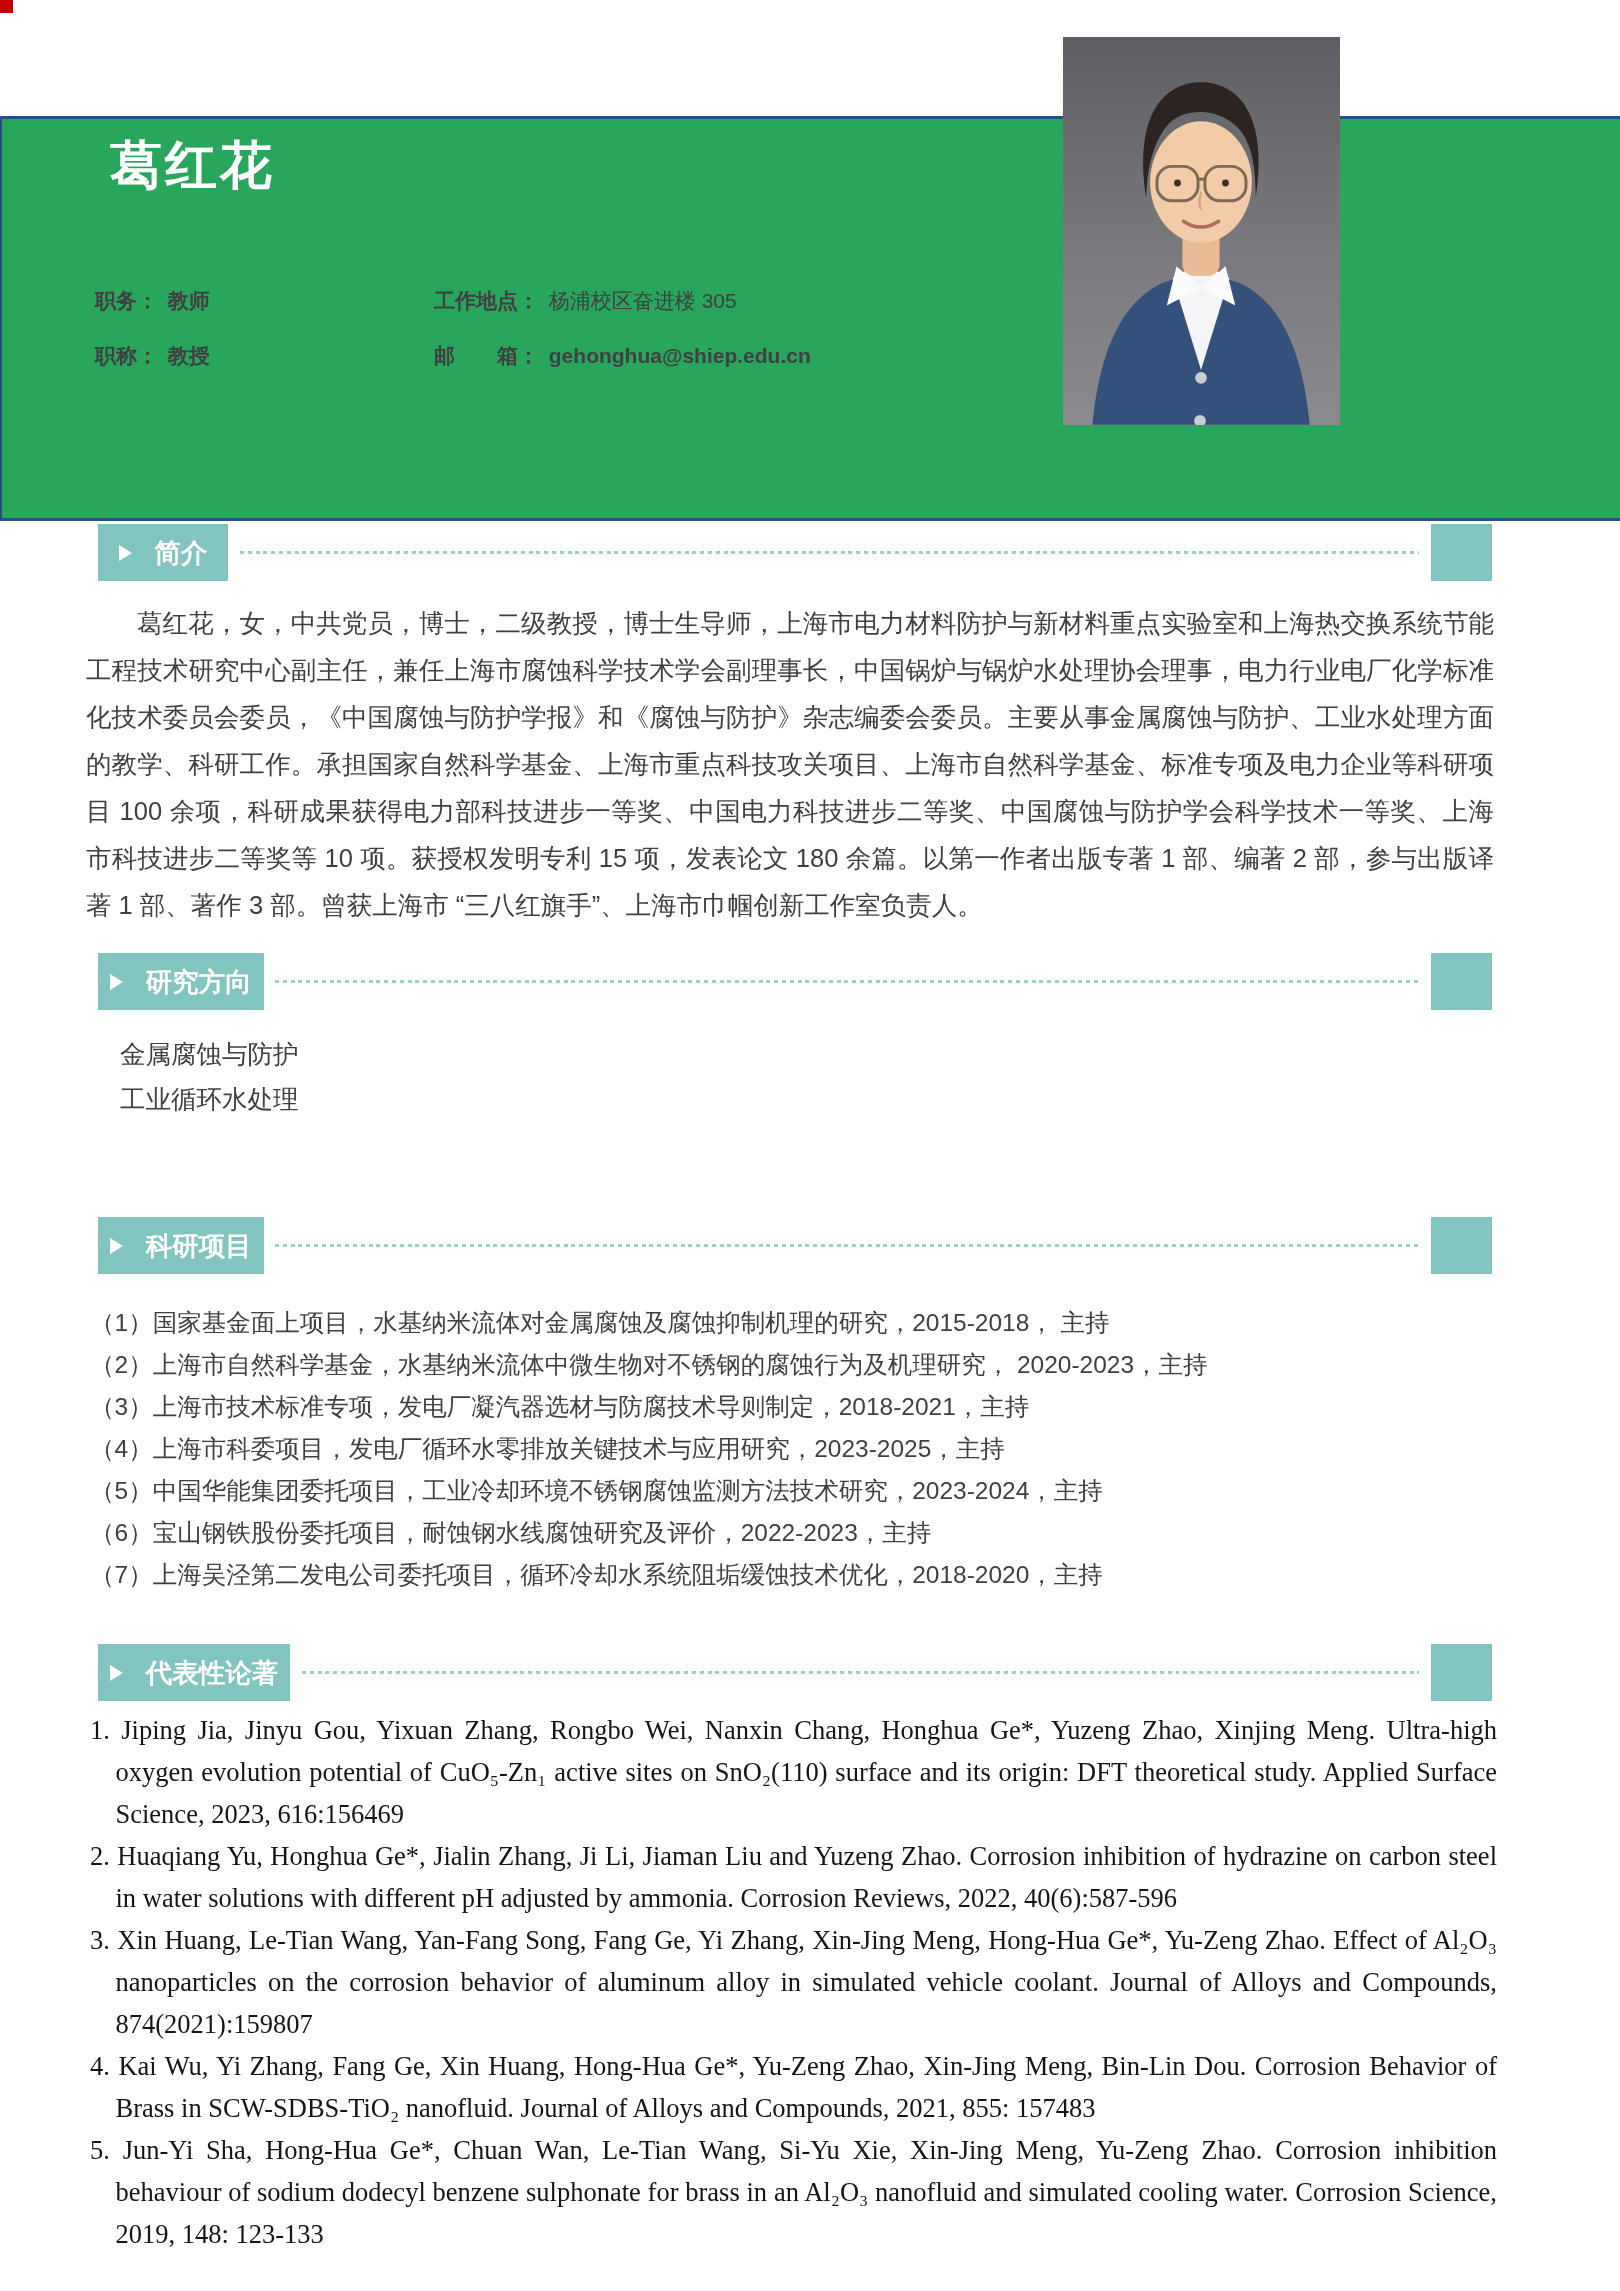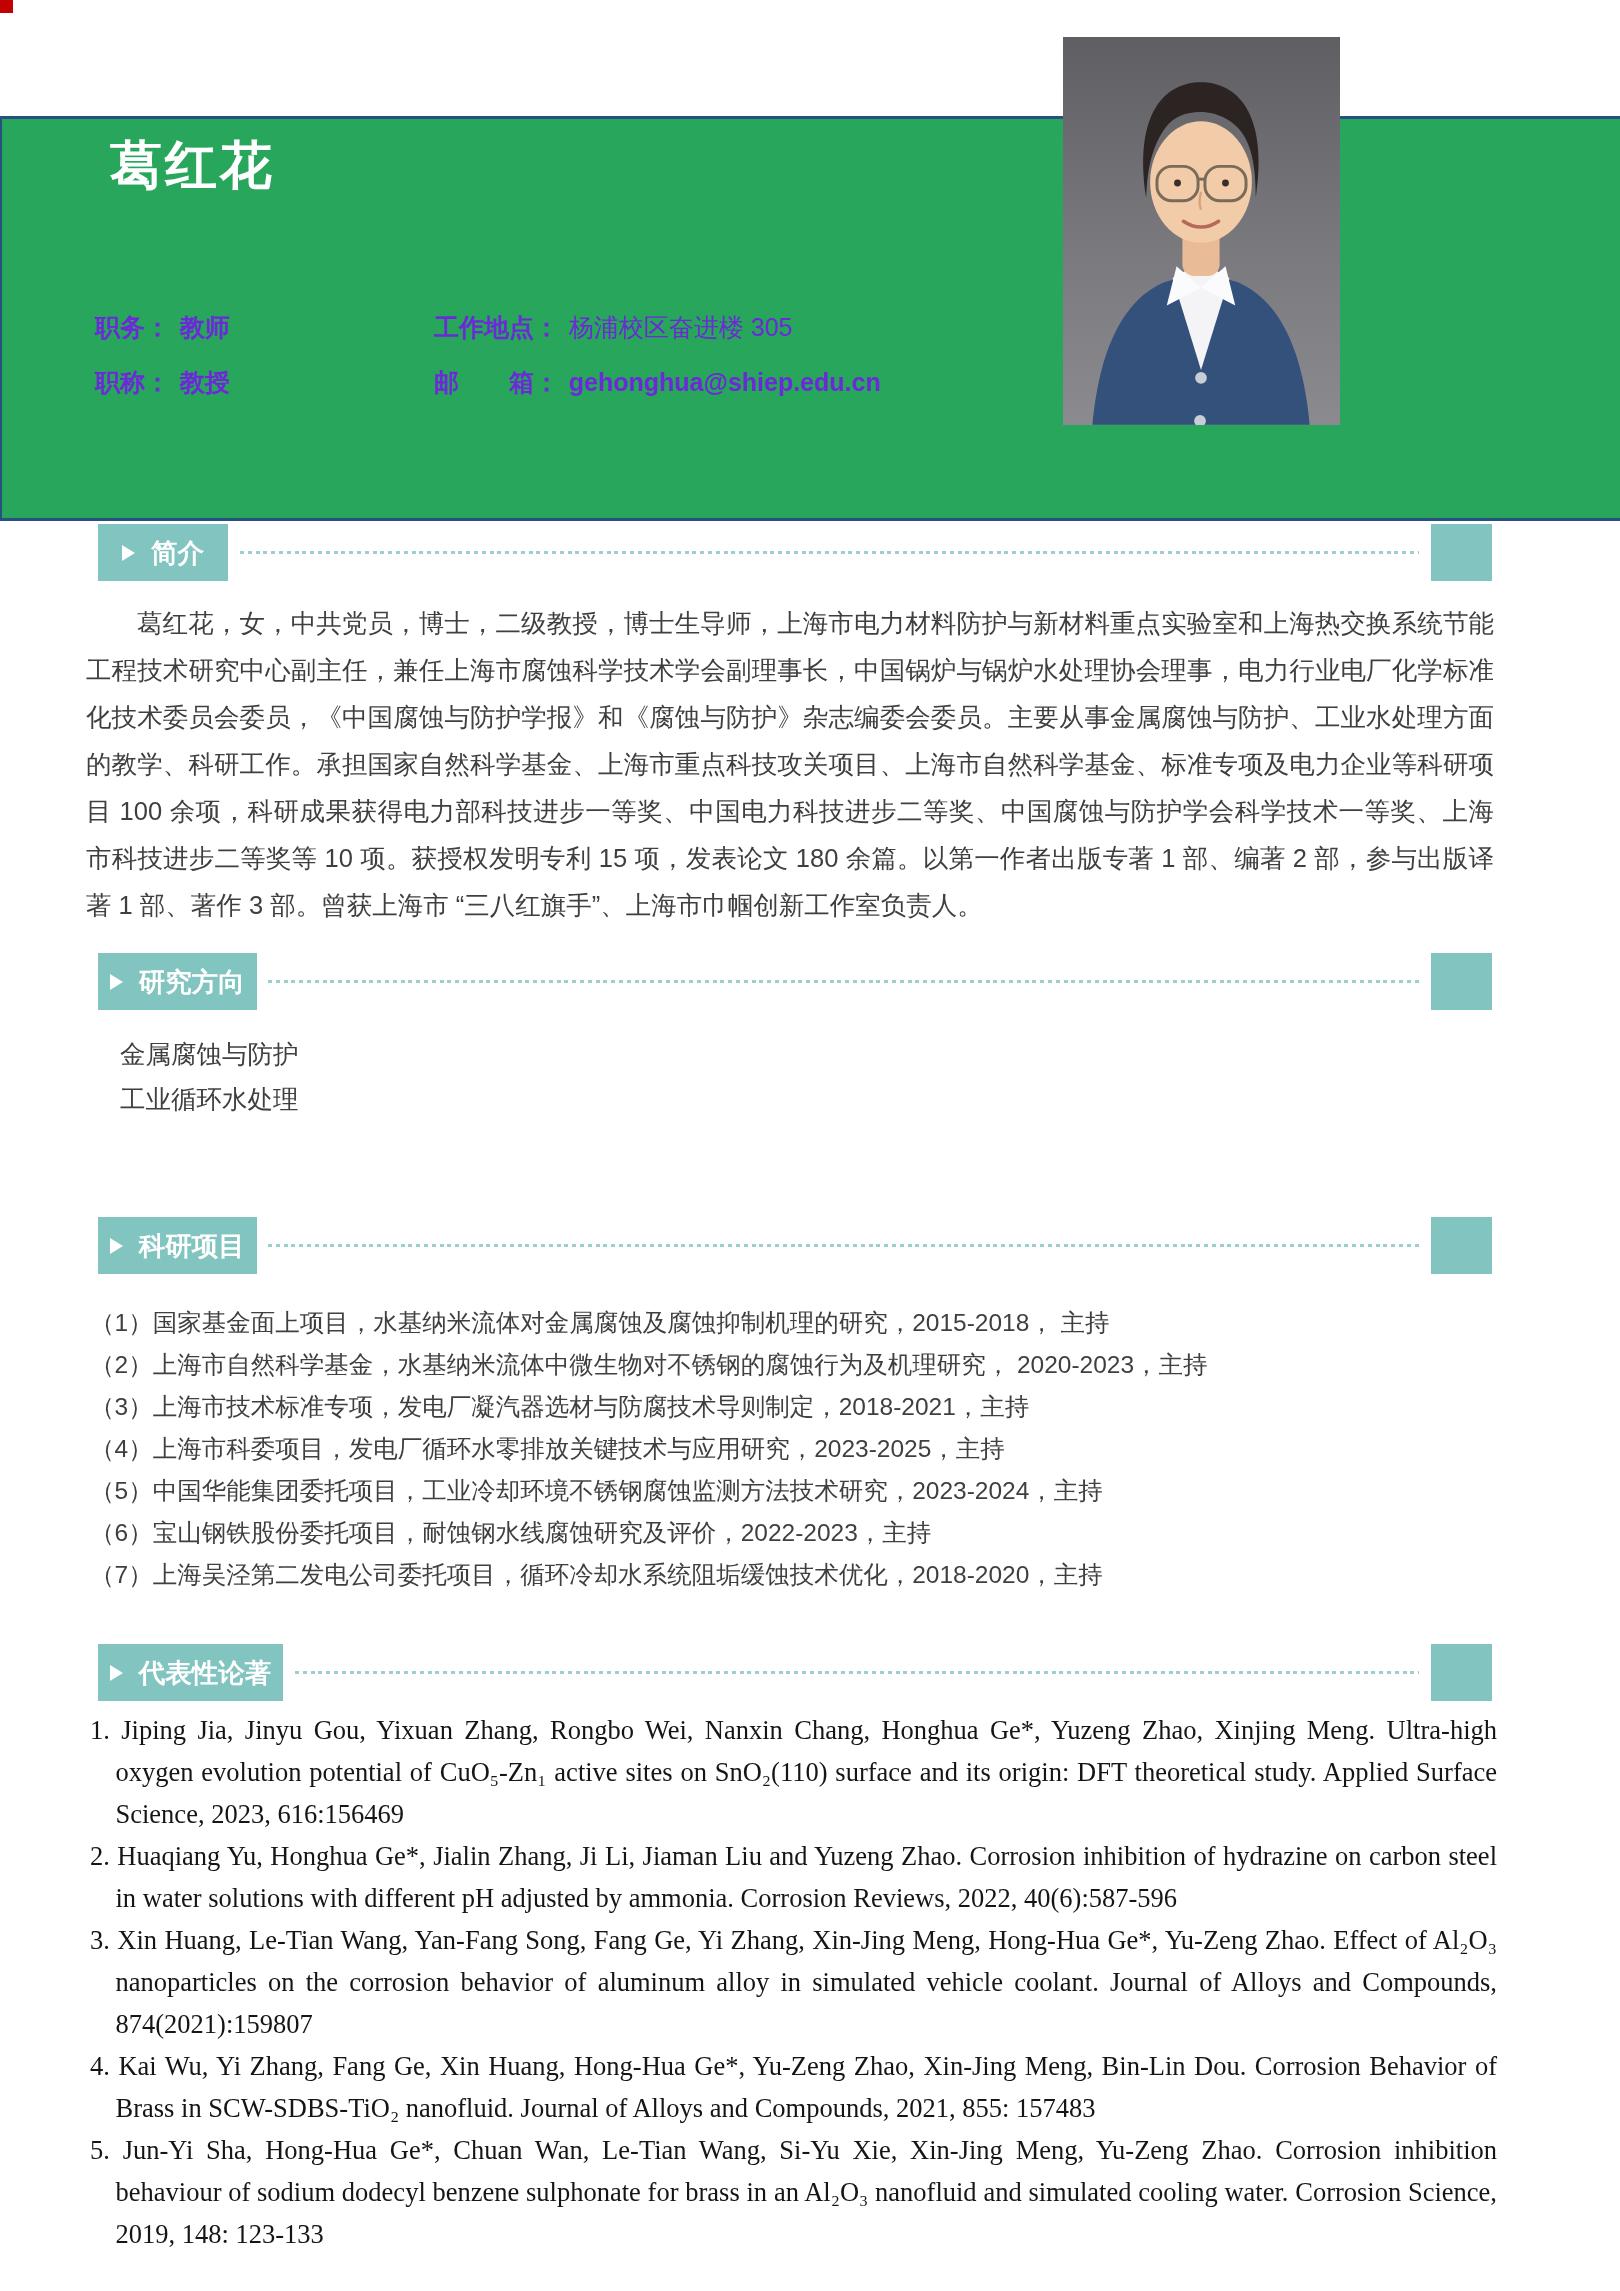--- a/index.html
+++ b/index.html
@@ -4,33 +4,33 @@
 <style>
   html,body{margin:0;padding:0;background:#fff;}
   .page{position:relative;width:1620px;height:2292px;background:#fff;overflow:hidden;
         font-family:"Liberation Sans","DejaVu Sans",sans-serif;}
   .corner{position:absolute;left:0;top:0;width:12.7px;height:12.7px;background:var(--red,#c40000);}
   
   .banner{position:absolute;left:0;top:116px;width:1620px;height:405px;box-sizing:border-box;
           background:var(--green,#27a65c);border:3.9px solid var(--navy,#27517f);border-left-width:2.9px;border-right-width:0;}
   .name{position:absolute;left:110px;top:127px;margin:0;color:#fff;font-size:52px;line-height:76px;
         font-weight:800;letter-spacing:2.9px;white-space:nowrap;}
-  .field{position:absolute;color:#6d28d9;font-size:25px;line-height:33px;white-space:nowrap;margin-top:27px;}
+  .field{position:absolute;color:#404040;font-size:21px;line-height:33px;white-space:nowrap;}
   .f-pos{left:95px;top:284px;}  .f-loc{left:434px;top:284px;}
   .f-title{left:95px;top:339px;} .f-mail{left:434px;top:339px;}
   .fl{font-weight:700;} .fv{margin-left:9.8px;} .fv.bold{font-weight:700;}
   
   .photo{position:absolute;left:1063px;top:37px;width:277px;height:388px;margin:0;overflow:hidden;
          background:linear-gradient(180deg,#5f5f63 0%,#79797e 55%,#8a8a8f 100%);}
   .photo svg{display:block;width:100%;height:100%;}
   
   .sec-header{position:absolute;left:98px;width:1394px;height:57px;display:flex;align-items:stretch;}
   .sh-intro{top:524px;} .sh-research{top:953px;} .sh-projects{top:1217px;} .sh-pubs{top:1644px;}
   .hd-box{background:var(--teal,#82c4c0);min-width:130px;box-sizing:border-box;padding:0 11.8px;
-          display:flex;align-items:center;justify-content:center;gap:16px;}
+          display:flex;align-items:center;justify-content:center;gap:23px;}
   .tri{width:0;height:0;border-left:13.7px solid #fff;border-top:8.8px solid transparent;border-bottom:8.8px solid transparent;}
   .hd-t{color:#fff;font-weight:700;font-size:26.5px;white-space:nowrap;}
   .dots{flex:1;height:3.9px;align-self:center;margin:0 11.8px;opacity:.8;
         background:repeating-linear-gradient(90deg,var(--teal,#82c4c0) 0 3.9px,transparent 3.9px 7.8px);}
   .hd-sq{width:61px;height:57px;background:var(--teal,#82c4c0);}
   
   .intro-p{position:absolute;left:86px;top:600px;width:1408px;margin:0;color:var(--text,#3f3f3f);
            font-size:25.5px;line-height:47px;text-align:justify;text-indent:51px;}
   .research-list{position:absolute;left:120px;top:1032px;margin:0;padding:0;list-style:none;
                  color:var(--text,#3f3f3f);font-size:25.5px;line-height:45px;}

